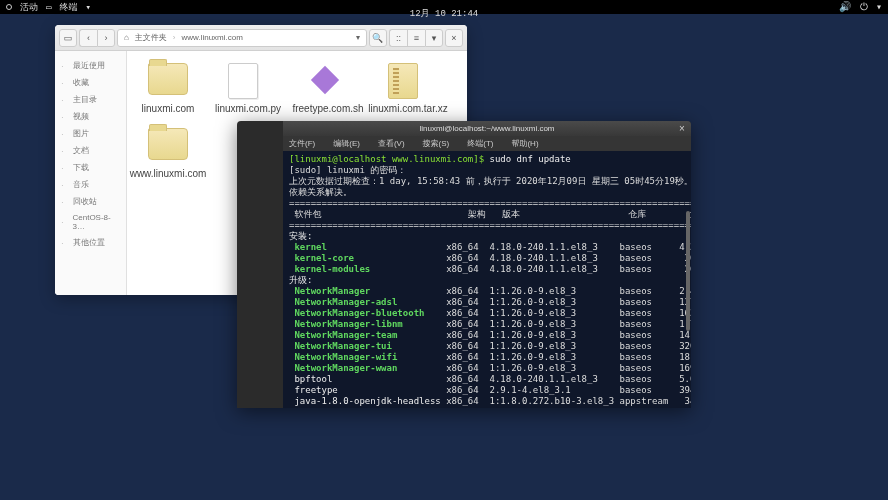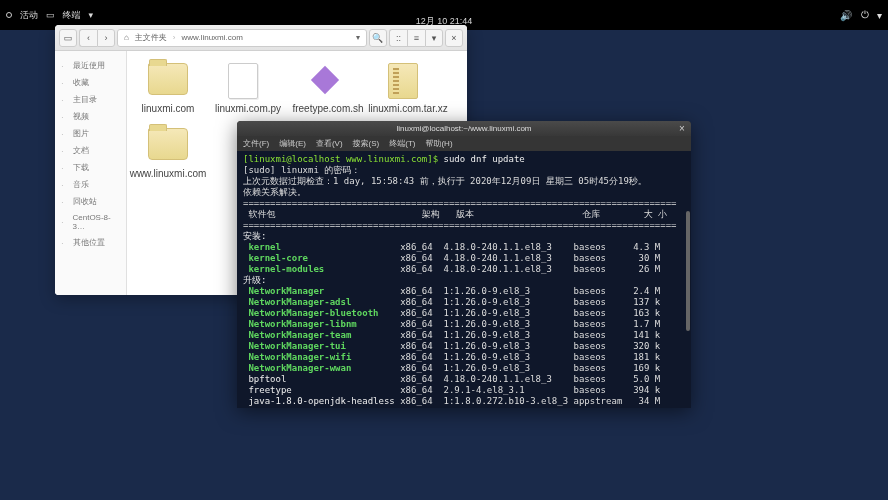--- a/index.html
+++ b/index.html
@@ -5,28 +5,29 @@
   * { box-sizing: border-box; margin: 0; padding: 0; }
   body {
     width: 888px; height: 500px;
     background: #1a2a4a;
     font-family: sans-serif;
     position: relative;
     overflow: hidden;
   }
   
   .topbar {
-    height: 30px;
+    height: 14px;
     background: #000;
     color: #ddd;
     display: flex;
     align-items: center;
     font-size: 9px;
     padding: 0 6px;
     position: relative;
+    font-family: Liberation Mono, monospace;
   }
   .topbar-left { display: flex; gap: 8px; align-items: center; }
   .topbar-left .dot { width: 6px; height: 6px; border: 1px solid #ccc; border-radius: 50%; }
   .topbar-center { position: absolute; left: 50%; transform: translateX(-50%); margin-top: 12px; }
   .topbar-right { position: absolute; right: 6px; display: flex; gap: 8px; align-items: center; }
   .topbar-right span { font-size: 10px; }
 
   
   .files-window {
     position: absolute;
@@ -137,20 +138,21 @@
   
   .term-window {
     position: absolute;
     left: 237px; top: 121px;
     width: 454px; height: 287px;
     background: #2b2b2b;
     border-radius: 4px 4px 0 0;
     box-shadow: 0 4px 20px rgba(0,0,0,.5);
     display: flex; flex-direction: column;
     overflow: hidden;
+    padding-left: 46px;
   }
   .term-titlebar {
     height: 15px;
     background: linear-gradient(#4a4a4a,#383838);
     color: #ddd;
     font-size: 8px;
     display: flex; align-items: center; justify-content: center;
     position: relative;
   }
   .term-close {
@@ -158,21 +160,21 @@
     width: 12px; height: 12px;
     color: #ccc; font-size: 10px;
     display: flex; align-items: center; justify-content: center;
   }
   .term-menubar {
     height: 15px;
     background: #353535;
     color: #ccc;
     font-size: 8px;
     display: flex; align-items: center;
-    padding: 0 6px; gap: 10px;
+    padding: 0 6px; gap: 18px;
   }
   .term-content {
     flex: 1;
     background: #0f172a;
     padding: 3px 6px;
     overflow: hidden;
     position: relative;
   }
   .term-content pre {
     font-family: "DejaVu Sans Mono", monospace;

